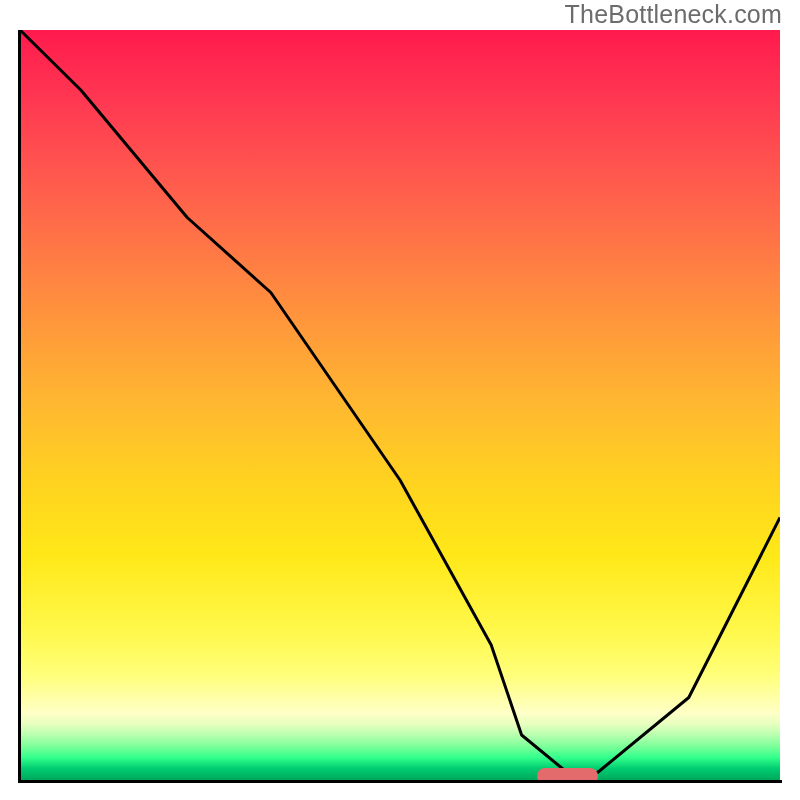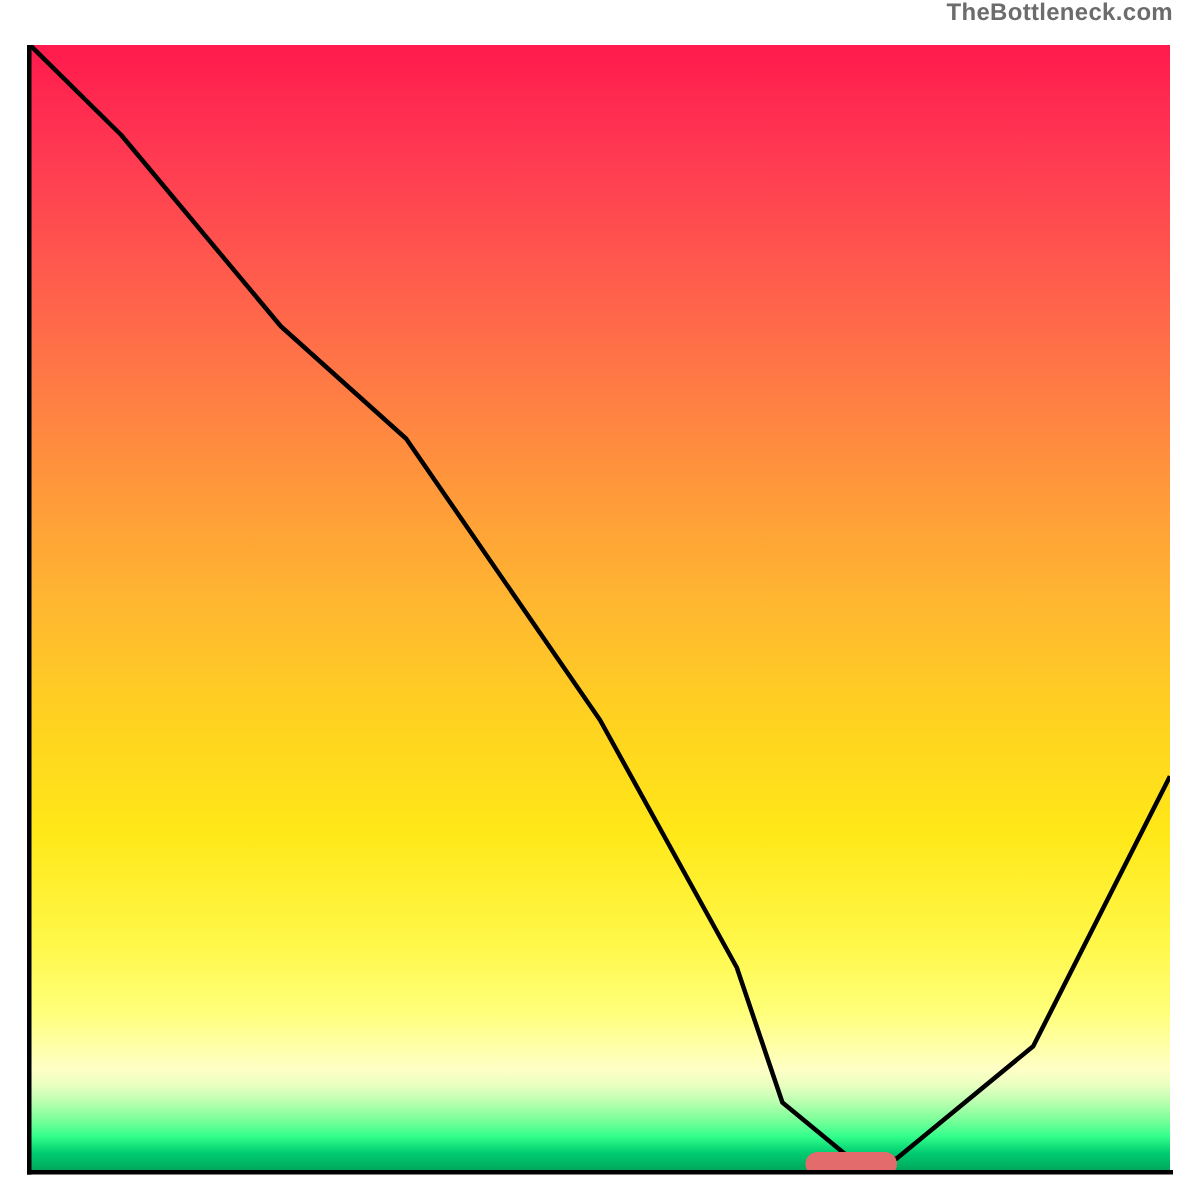--- a/index.html
+++ b/index.html
@@ -82,22 +82,22 @@
     position: absolute;
     background: #e36b6b;
     height: 16px;
     border-radius: 8px;
   }
   .watermark {
     position: absolute;
     top: 0px;
     right: 18px;
     color: #6c6c6c;
-    font-size: 16px;
-    font-weight: 700;
+    font-size: 25px;
+    font-weight: 400;
     letter-spacing: 0.2px;
   }
 </style>
 </head>
 <body>
 
 <div class="frame">
   <div class="watermark">TheBottleneck.com</div>
 
   <div class="plot-area">

